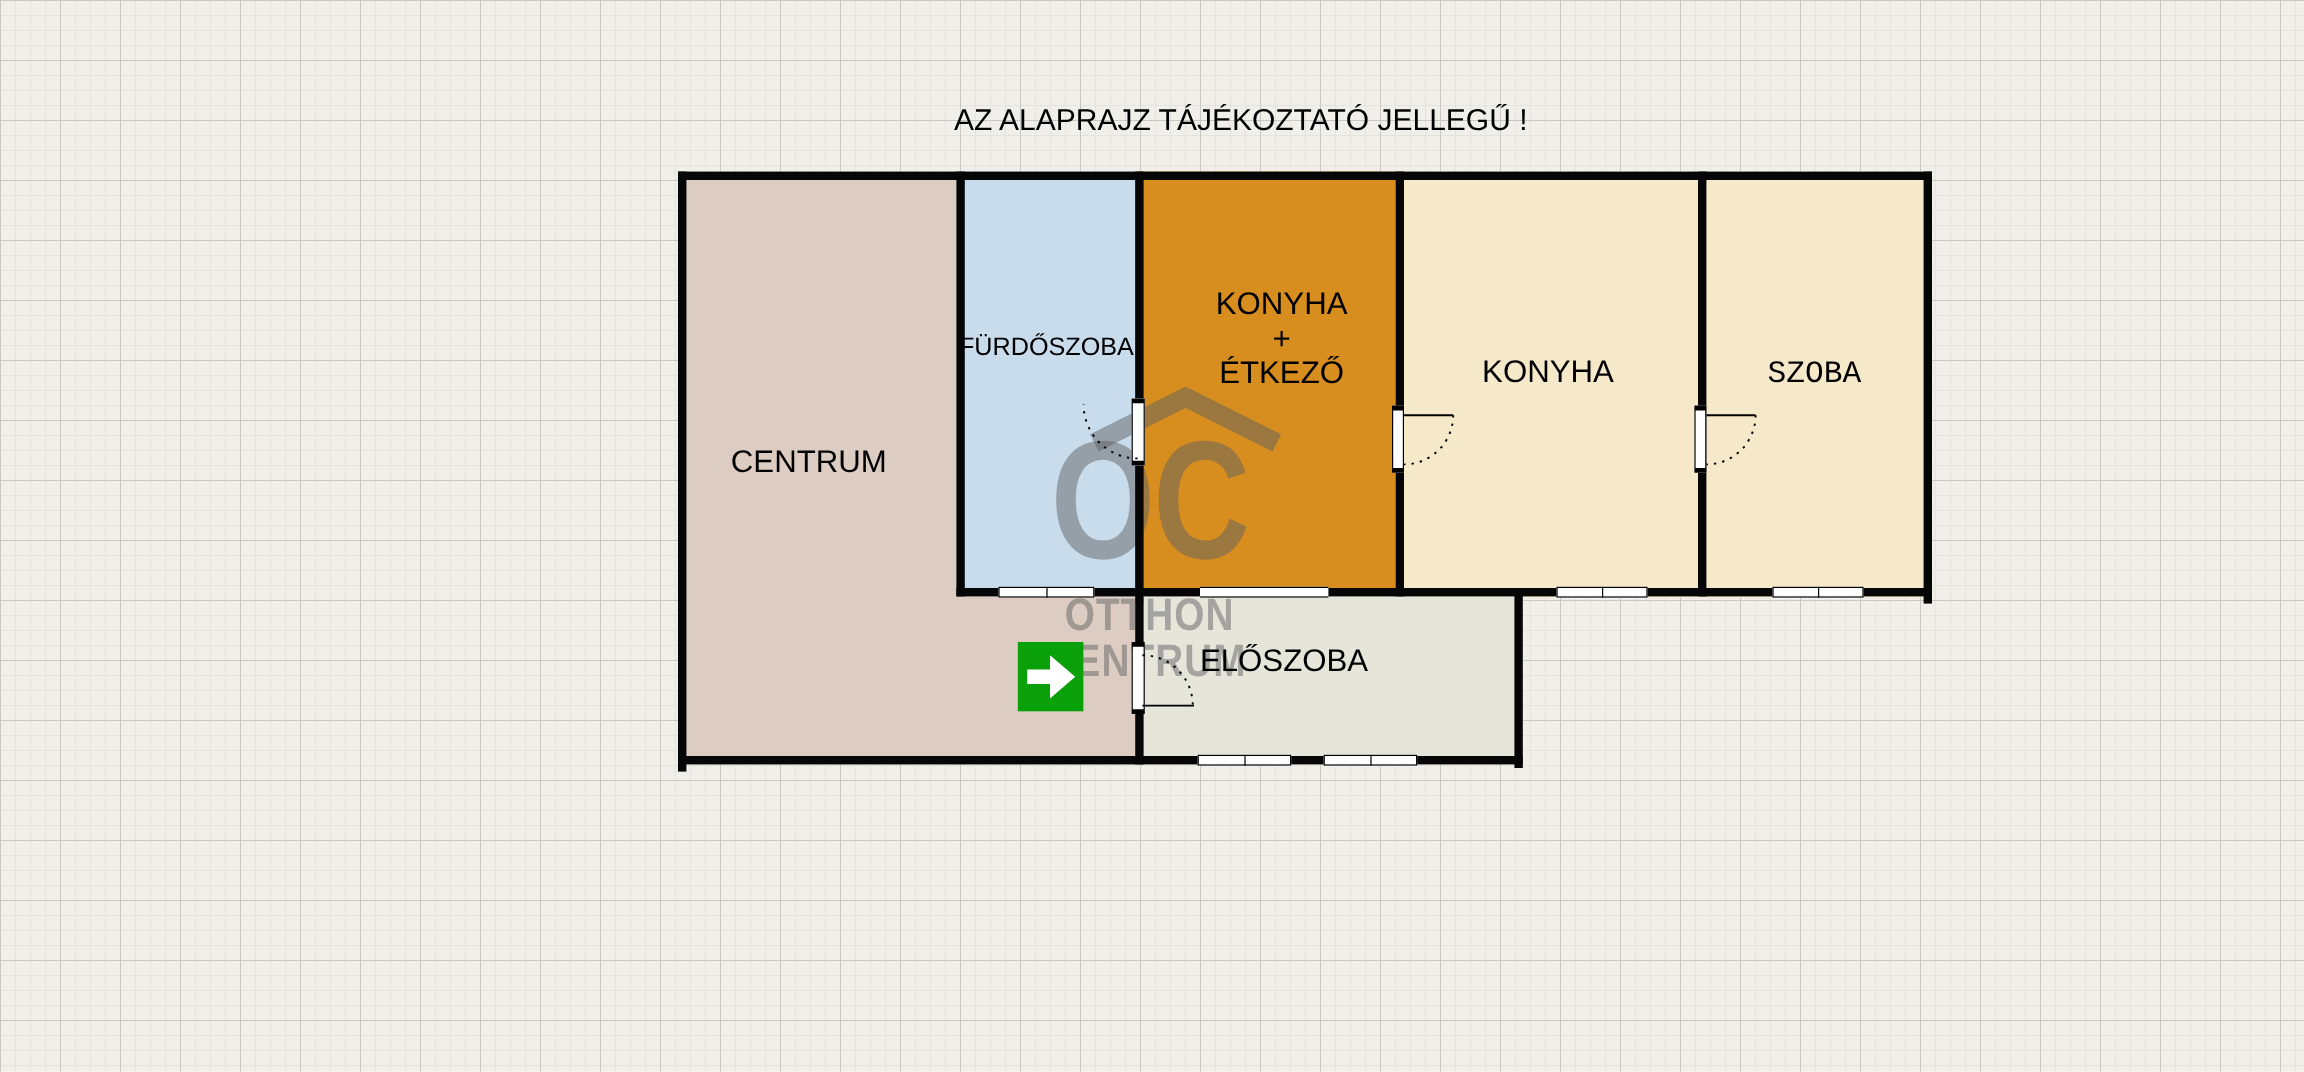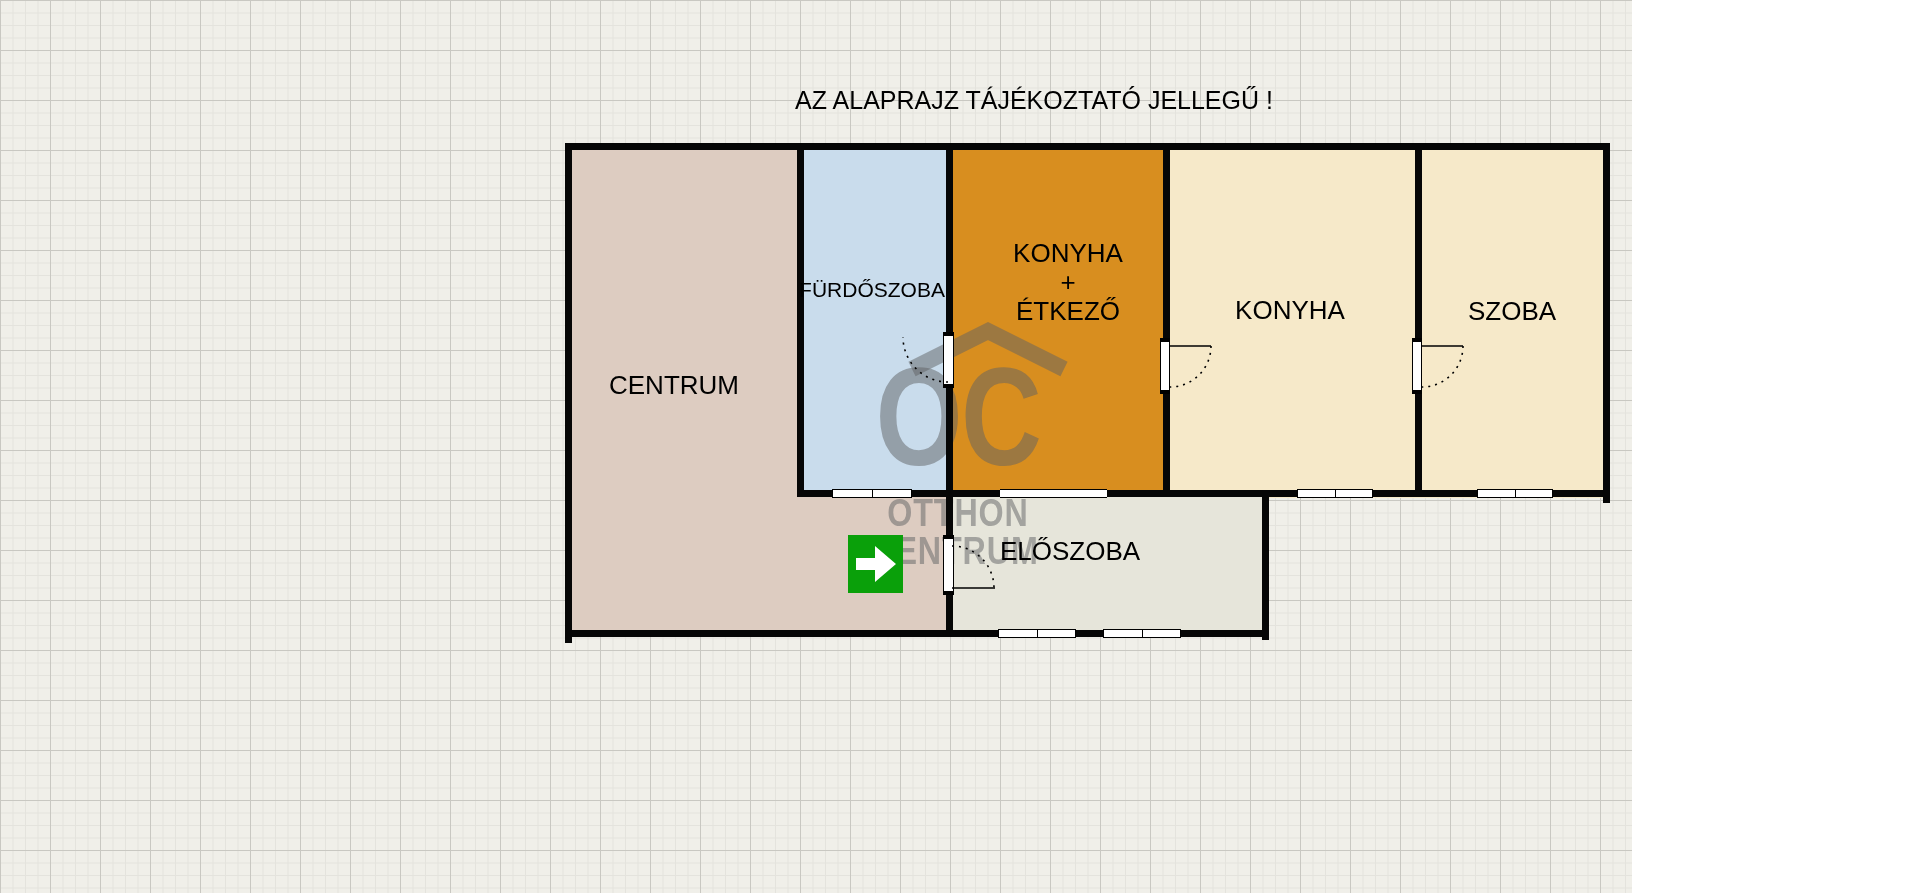--- a/index.html
+++ b/index.html
@@ -1,21 +1,21 @@
 <!DOCTYPE html>
 <html><head>
 <meta charset="utf-8">
 <style>
   html,body{margin:0;padding:0;}
   body{
     width:1920px;height:893px;overflow:hidden;
     font-family:"Liberation Sans","DejaVu Sans",sans-serif;
   }
   .stage{
-    position:relative;width:1632px;height:893px;
+    position:relative;width:1920px;height:893px;
     background-color:#f0efe9;
     background-image:
       linear-gradient(#c9c8c2 1px, transparent 1px),
       linear-gradient(90deg,#c9c8c2 1px, transparent 1px),
       linear-gradient(#e4e3dd 1px, transparent 1px),
       linear-gradient(90deg,#e4e3dd 1px, transparent 1px);
     background-size:50px 50px,50px 50px,12.5px 12.5px,12.5px 12.5px;
   }
   .title{
     position:absolute;left:1034px;top:86px;transform:translateX(-50%);
@@ -124,21 +124,21 @@
   </svg>
 
   <div class="rlabel" style="left:674px;top:385px;">CENTRUM</div>
   <div class="rlabel small" style="left:872px;top:290px;">FÜRDŐSZOBA</div>
   <div class="rlabel multi" style="left:1056px;top:282px;">
     <div>KONYHA</div>
     <div>+</div>
     <div>ÉTKEZŐ</div>
   </div>
   <div class="rlabel" style="left:1290px;top:310px;">KONYHA</div>
-  <div class="rlabel" style="left:1512px;top:311px;">SZOBA</div>
+  <div class="rlabel" style="left:1512px;top:311px;font-family:Liberation Mono, monospace;">SZOBA</div>
   <div class="rlabel" style="left:1070px;top:551px;">ELŐSZOBA</div>
 
   <div class="entrance">
     <svg width="55" height="58" viewBox="0 0 55 58">
       <rect x="0" y="0" width="55" height="58" fill="#0aa00a"></rect>
       <polygon points="8,23 27,23 27,11 48,29 27,47 27,35 8,35" fill="#ffffff"></polygon>
     </svg>
   </div>
 
 </div>

